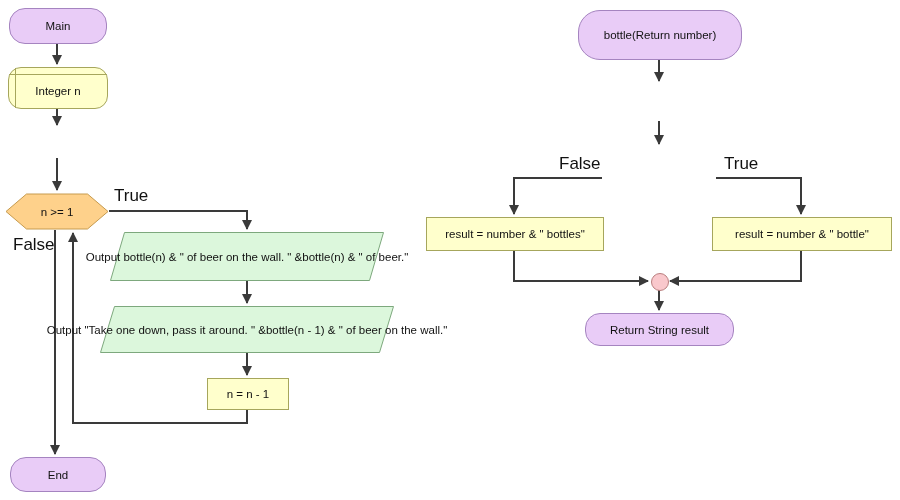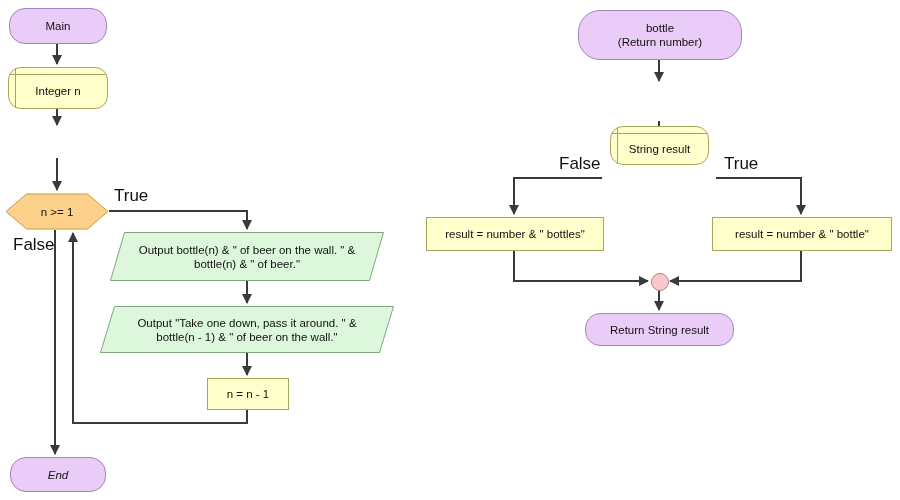--- a/index.html
+++ b/index.html
@@ -18,21 +18,21 @@
     font-family:"Liberation Sans", sans-serif; color:var(--text); overflow:hidden;
   }
   #connectors{position:absolute;left:0;top:0;z-index:0;}
   #connectors polyline{fill:none;stroke:var(--line);stroke-width:2;}
   .node{position:absolute; z-index:1; display:flex; align-items:center; justify-content:center;}
   .node .shape{position:absolute; left:0; top:0;}
   .node-text{
     position:relative; z-index:2; font-size:11.5px; line-height:14px;
     white-space:nowrap; text-align:left; color:var(--text);
   }
-  .stack{position:relative; z-index:2; display:flex; flex-direction:column; align-items:center;}
+  .stack{position:relative; z-index:2; display:flex; flex-direction:row; align-items:center;}
   .terminal{
     background:var(--terminal-fill); border:1px solid var(--terminal-border);
   }
   .yellowbox{
     background:var(--yellow-fill); border:1px solid var(--yellow-border);
   }
   .declare{position:relative;border-radius:13px;}
   .declare::before{
     content:""; position:absolute; left:0; right:0; top:6px;
     border-top:1px solid var(--yellow-border); z-index:1;
@@ -118,34 +118,31 @@
     <div class="stack">
       <span class="node-text">Output "Take one down, pass it around. " &amp;</span>
       <span class="node-text">bottle(n - 1) &amp; " of beer on the wall."</span>
     </div>
   </div>
 
   <div class="node yellowbox" style="left:207px;top:378px;width:80px;height:30px;">
     <span class="node-text">n = n - 1</span>
   </div>
 
-  <div class="node terminal" style="left:10px;top:457px;width:94px;height:33px;border-radius:16px;font-style:italic;">
+  <div class="node terminal" style="left:10px;top:457px;width:94px;height:33px;border-radius:16px;">
     <span class="node-text">End</span>
   </div>
 
   <div class="node terminal" style="left:578px;top:10px;width:162px;height:48px;border-radius:22px;">
     <div class="stack">
       <span class="node-text">bottle</span>
       <span class="node-text">(Return number)</span>
     </div>
   </div>
 
-  <div class="node yellowbox declare" style="left:610px;top:84px;width:97px;height:37px;">
-    <span class="node-text">String result</span>
-  </div>
 
 
   <span class="branch-label" style="left:559px;top:154px;">False</span>
   <span class="branch-label" style="left:724px;top:154px;">True</span>
 
   <div class="node yellowbox" style="left:426px;top:217px;width:176px;height:32px;">
     <span class="node-text">result = number &amp; " bottles"</span>
   </div>
 
   <div class="node yellowbox" style="left:712px;top:217px;width:178px;height:32px;">

